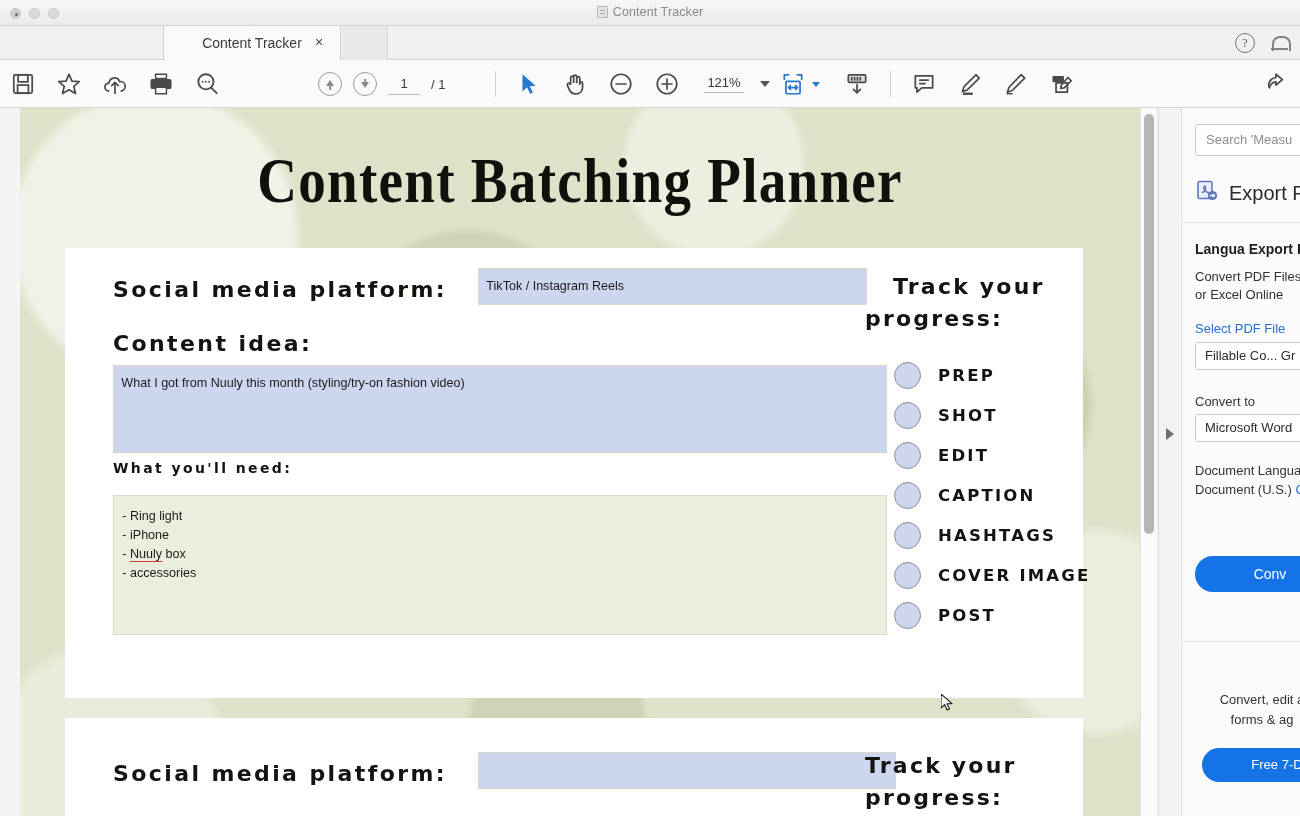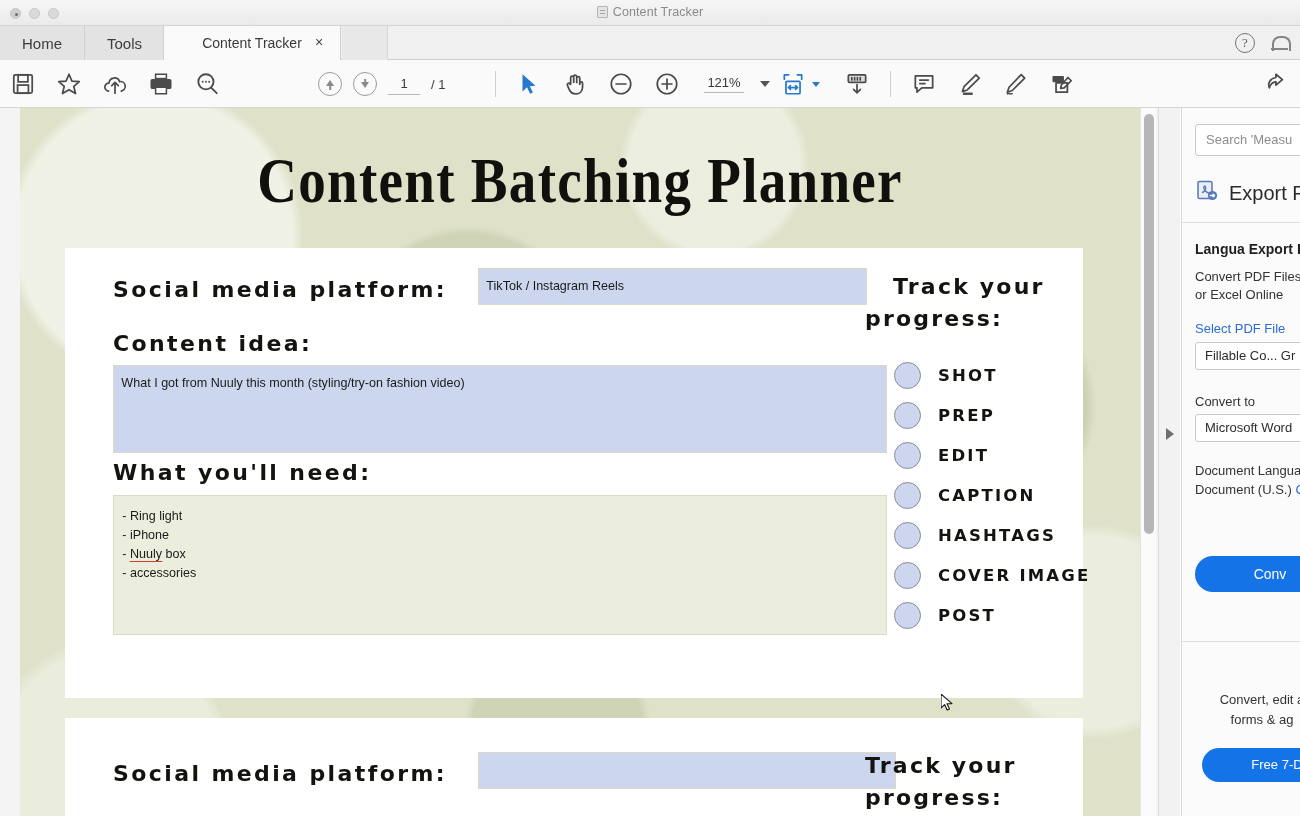--- a/index.html
+++ b/index.html
@@ -188,21 +188,21 @@
   .card1 { top: 140px; height: 450px; }
   .card2 { top: 610px; height: 120px; }
 
   .lbl {
     font-family: "DejaVu Sans", sans-serif;
     font-weight: bold; color: #14130f;
     letter-spacing: 2.4px;
   }
   .lbl-platform { position: absolute; left: 48px; top: 29px; font-size: 22px; }
   .lbl-idea     { position: absolute; left: 48px; top: 83px; font-size: 22px; }
-  .lbl-need     { position: absolute; left: 48px; top: 212px; font-size: 22px; }
+  .lbl-need     { position: absolute; left: 48px; top: 212px; font-size: 14px; }
 
   .field {
     position: absolute; background: #ccd6ee; border: 1px solid #ddd9c4;
     font-family: "Liberation Sans", sans-serif; color: #1a1a1a; font-size: 13.5px;
     padding: 8px 10px 0 8px; cursor: text; line-height: 1.35;
     transform: scaleX(.93); transform-origin: left top;
   }
   .f-platform { left: 413px; top: 20px; width: 418px; height: 37px; }
   .f-idea     { left: 48px; top: 117px; width: 832px; height: 88px; }
   .f-need {
@@ -289,24 +289,20 @@
       <div class="dot first"></div>
       <div class="dot"></div>
       <div class="dot"></div>
     </div>
     <div class="title-center">
       <span class="doc-glyph"></span><span>Content Tracker</span>
     </div>
   </div>
 
   <div class="tabstrip">
-    <div class="navtabs">
-      <div class="navtab">Home</div>
-      <div class="navtab">Tools</div>
-    </div>
     <div class="doctab">
       <span>Content Tracker</span>
       <span class="close">×</span>
     </div>
     <div class="tab-ghost"></div>
     <div class="tab-right-icons">
       <div class="help-ico">?</div>
       <div class="bell-ico"></div>
     </div>
   </div>
@@ -464,25 +460,25 @@
           <div><span>- </span><span class="misspell">Nuuly</span><span> box</span></div>
           <div>- accessories</div>
         </div>
 
         <div class="track-head th1">Track your</div>
         <div class="track-head th2" style="top:56px">progress:</div>
 
         <div class="steps">
           <div class="step">
             <div class="bub"></div>
+            <div class="step-lbl">PREP</div>
+          </div>
+          <div class="step">
+            <div class="bub"></div>
             <div class="step-lbl">SHOT</div>
-          </div>
-          <div class="step">
-            <div class="bub"></div>
-            <div class="step-lbl">PREP</div>
           </div>
           <div class="step">
             <div class="bub"></div>
             <div class="step-lbl">EDIT</div>
           </div>
           <div class="step">
             <div class="bub"></div>
             <div class="step-lbl">CAPTION</div>
           </div>
           <div class="step">

